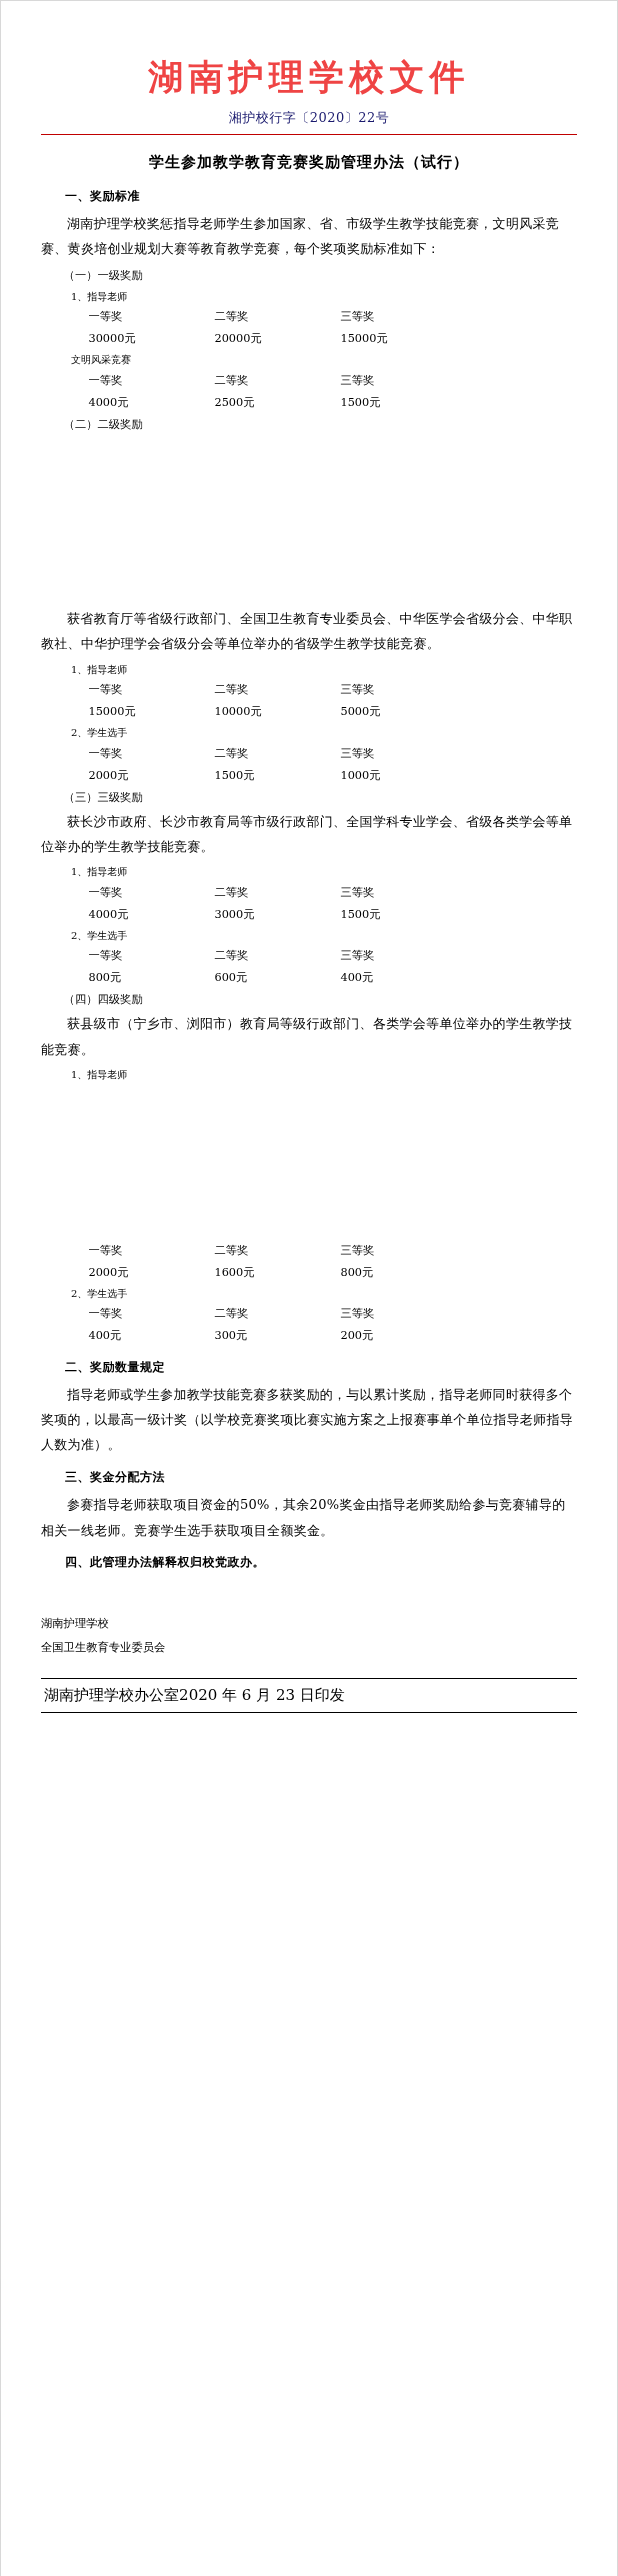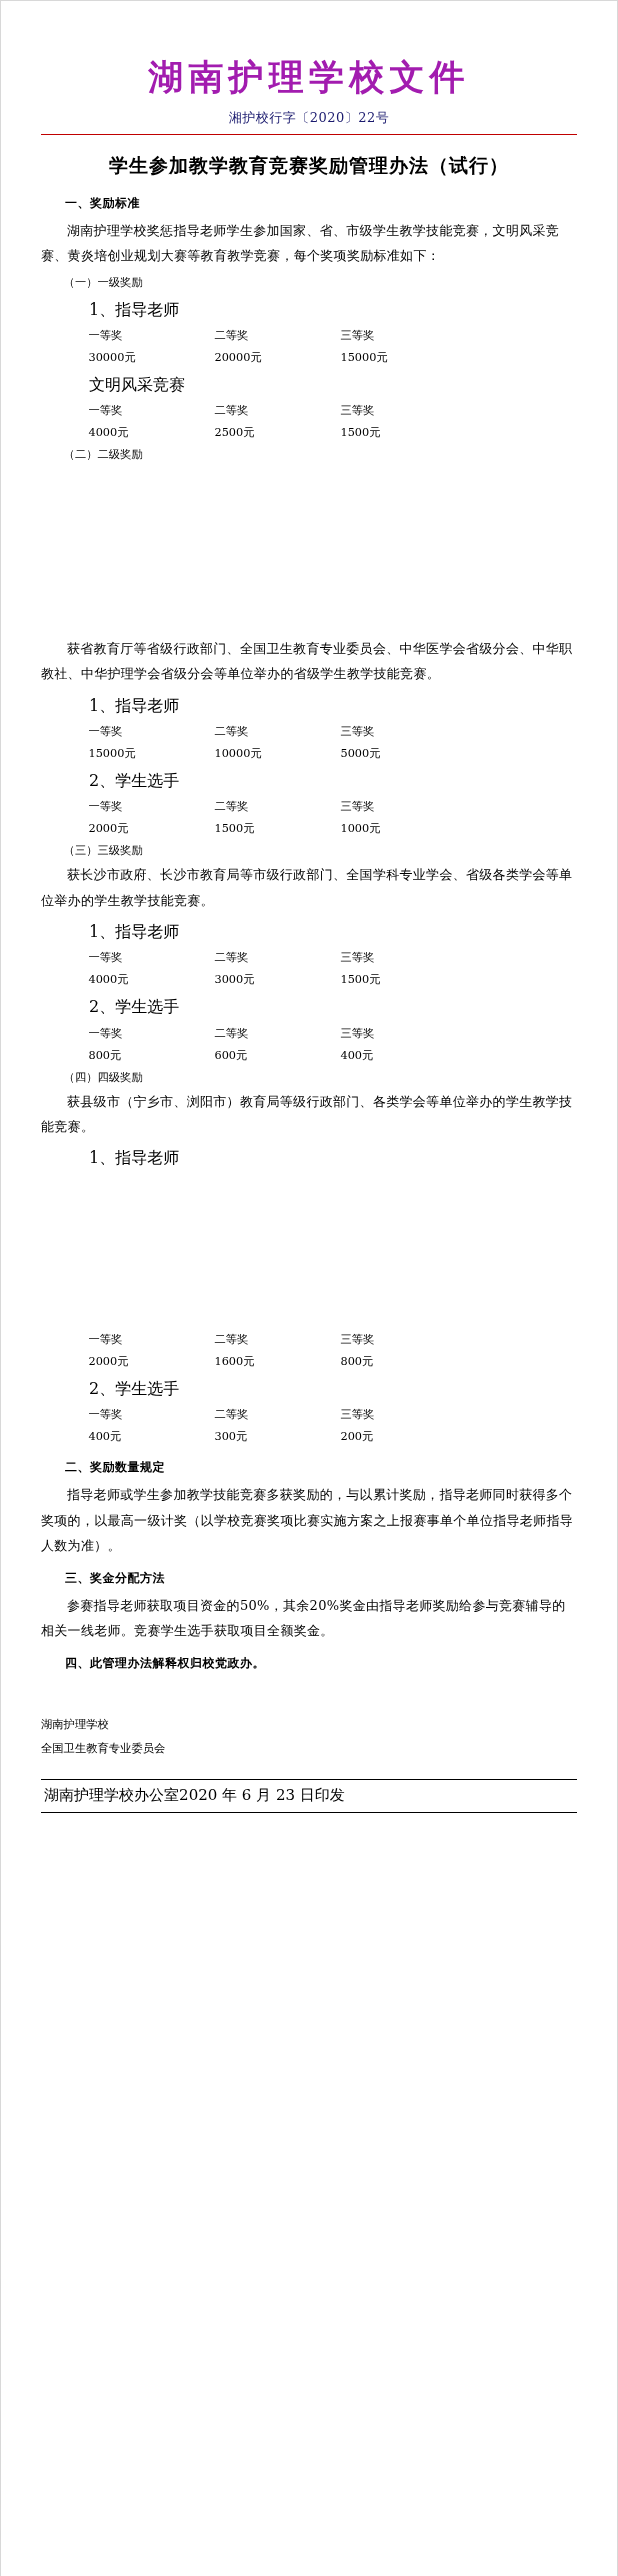--- a/index.html
+++ b/index.html
@@ -23,21 +23,21 @@
   }
   .doc {
     position: relative;
     margin: 0 auto;
     width: 536px;
     padding-top: 36px;
   }
   
   .doc-header {
     text-align: center;
-    color: #a21caf;
+    color: #ef4444;
     font-family: "DejaVu Serif", serif;
     font-weight: bold;
     font-size: 35px;
     letter-spacing: 5.2px;
     line-height: 1.1;
     padding-top: 20.6px;
     padding-bottom: 13.4px;
   }
   .doc-number {
     text-align: center;
@@ -48,21 +48,21 @@
     font-family: "DejaVu Serif", serif;
   }
   .red-rule {
     width: 100%;
     height: 1.5px;
     background: #c00000;
     margin-bottom: 17.5px;
   }
   .doc-title {
     text-align: center;
-    font-size: 19px;
+    font-size: 15px;
     font-weight: bold;
     letter-spacing: 1px;
     font-family: "DejaVu Serif", serif;
     margin-bottom: 16px;
   }
   .section-head {
     font-size: 12px;
     font-weight: bold;
     font-family: "DejaVu Serif", serif;
     margin: 11.3px 0 6.2px 0;
@@ -78,21 +78,21 @@
     margin: 0 0 3.1px 0;
   }
   .sub-head {
     font-size: 11.3px;
     line-height: 1.95;
     text-indent: 2em;
     font-family: "DejaVu Serif", serif;
     margin: 0;
   }
   .sub-head2 {
-    font-size: 16px;
+    font-size: 10px;
     line-height: 1.95;
     text-indent: 3em;
     font-family: "DejaVu Serif", serif;
     margin: 0;
   }
   
   .prize-row {
     display: flex;
     font-size: 11.3px;
     line-height: 1.95;

